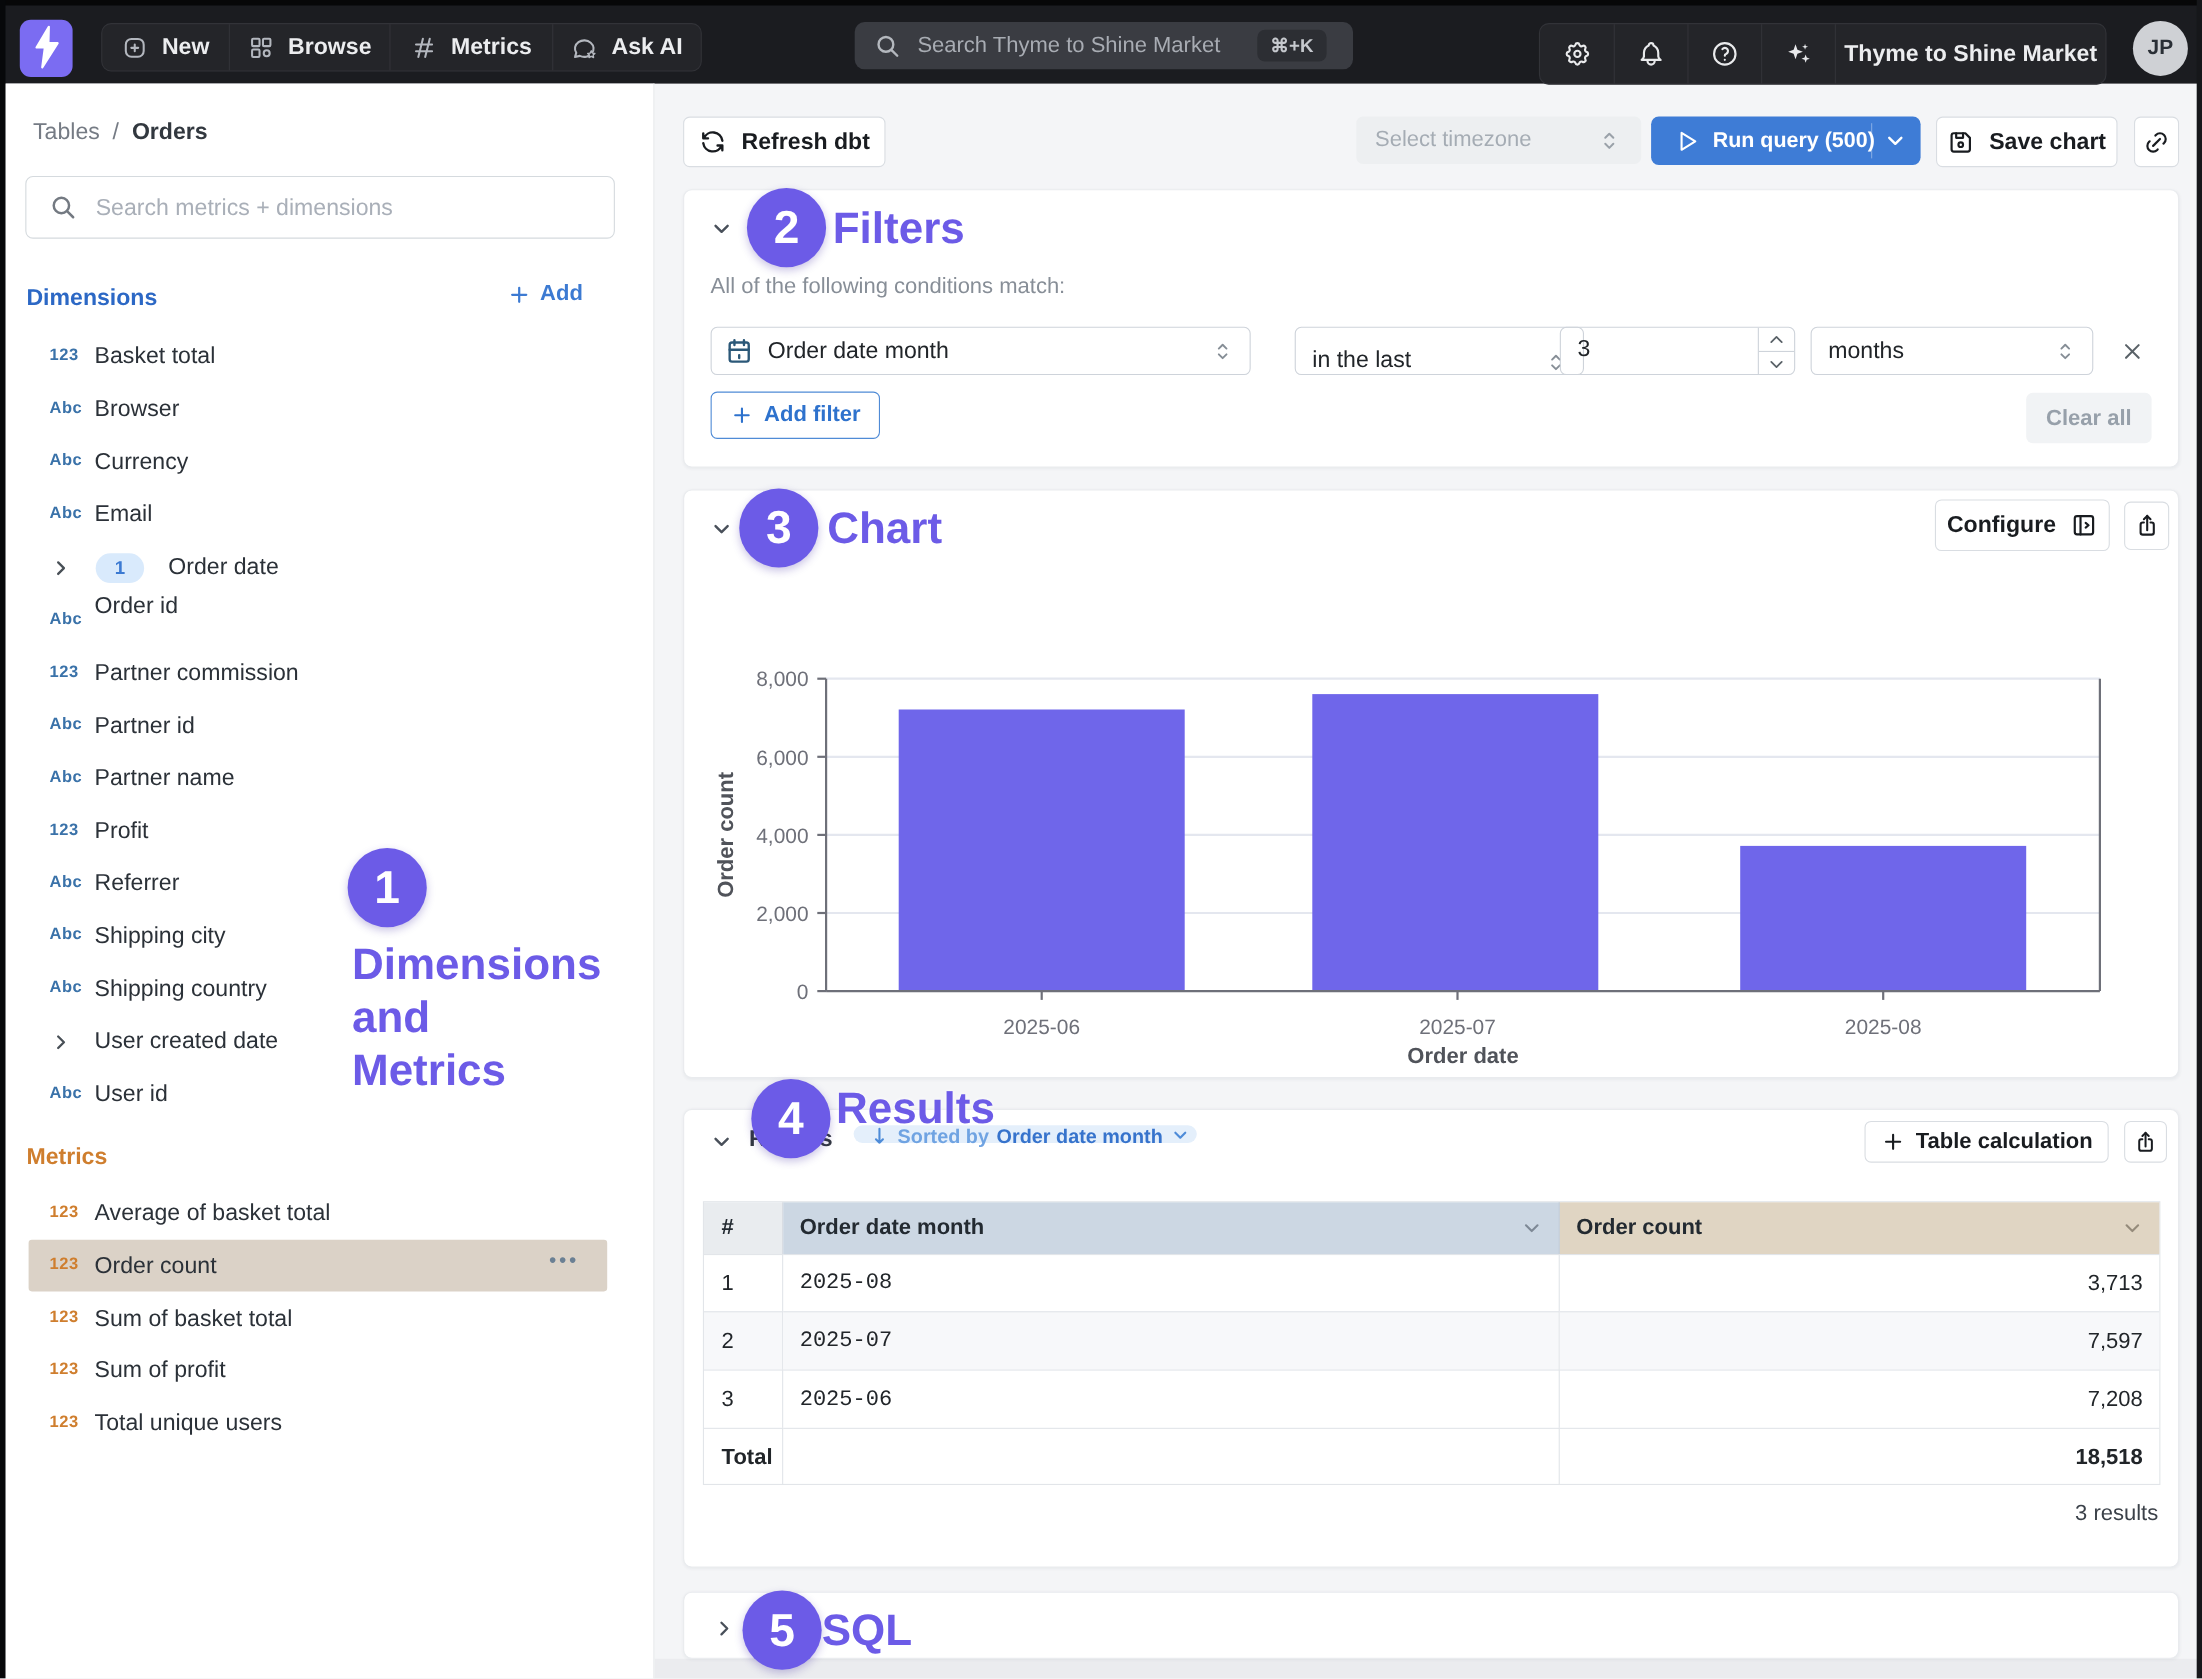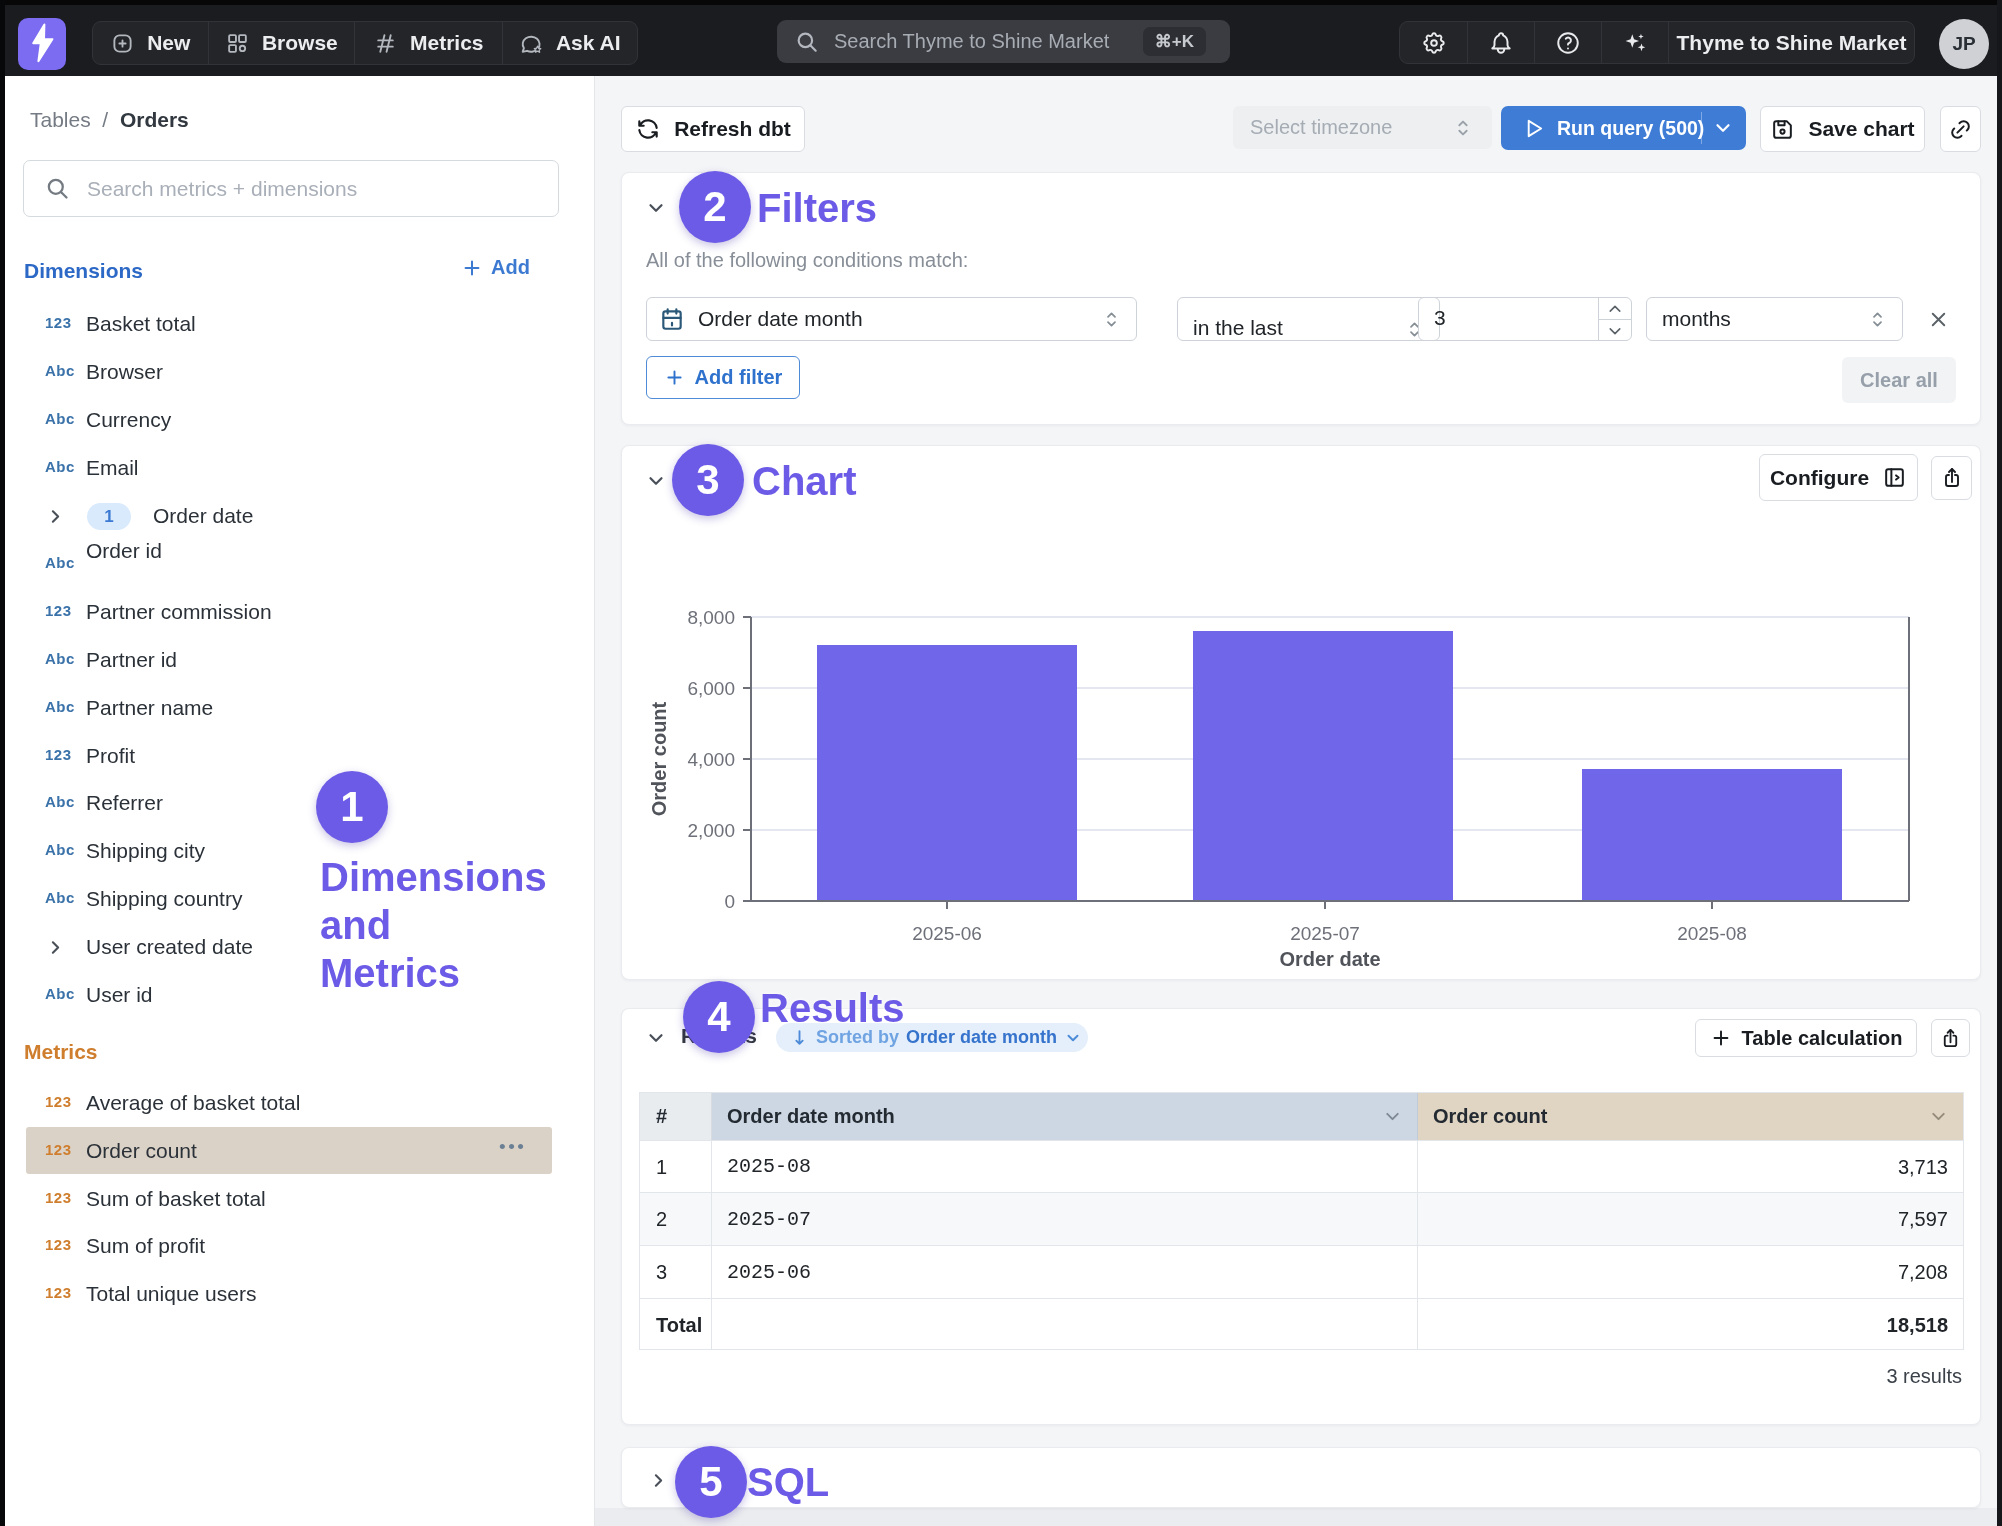--- a/index.html
+++ b/index.html
@@ -77,21 +77,21 @@
 
   <div class="abs" style="left:777px; top:15px; width:453px; height:43px; background:#3a3c42; border-radius:9px; display:flex; align-items:center;">
     <svg style="margin-left:17px;" width="26" height="26" viewBox="0 0 24 24" fill="none" stroke="#b4b8be" stroke-width="2" stroke-linecap="round">
         <circle cx="10.5" cy="10.5" r="6.2"></circle>
         <path d="M15.5 15.5l4.5 4.5"></path>
       </svg>
     <span style="margin-left:14px; color:#a8acb3; font-size:20px;">Search Thyme to Shine Market</span>
     <span style="position:absolute; right:24px; top:7px; background:#2c2e33; border-radius:7px; padding:4px 12px; color:#c6c9ce; font-size:17px; font-weight:600;">⌘+K</span>
   </div>
 
-  <div class="navgroup" style="left:1399px; top:16px; width:516px; height:43px;align-items:center;">
+  <div class="navgroup" style="left:1399px; top:16px; width:516px; height:56px;align-items:center;">
     <div class="navitem" style="width:68px; justify-content:center; padding:0;">
       <svg width="26" height="26" viewBox="0 0 24 24" fill="none" stroke="#e9eaec" stroke-width="1.8" stroke-linecap="round" stroke-linejoin="round">
           <path d="M10.325 4.317c.426 -1.756 2.924 -1.756 3.35 0a1.724 1.724 0 0 0 2.573 1.066c1.543 -.94 3.31 .826 2.37 2.37a1.724 1.724 0 0 0 1.065 2.572c1.756 .426 1.756 2.924 0 3.35a1.724 1.724 0 0 0 -1.066 2.573c.94 1.543 -.826 3.31 -2.37 2.37a1.724 1.724 0 0 0 -2.572 1.065c-.426 1.756 -2.924 1.756 -3.35 0a1.724 1.724 0 0 0 -2.573 -1.066c-1.543 .94 -3.31 -.826 -2.37 -2.37a1.724 1.724 0 0 0 -1.065 -2.572c-1.756 -.426 -1.756 -2.924 0 -3.35a1.724 1.724 0 0 0 1.066 -2.573c-.94 -1.543 .826 -3.31 2.37 -2.37c1 .608 2.296 .07 2.572 -1.065z"></path>
           <circle cx="12" cy="12" r="2.6"></circle>
         </svg>
     </div>
     <div class="navitem" style="width:67px; justify-content:center; padding:0;">
       <svg width="26" height="26" viewBox="0 0 24 24" fill="none" stroke="#e9eaec" stroke-width="1.8" stroke-linecap="round" stroke-linejoin="round">
           <path d="M10 5a2 2 0 1 1 4 0a7 7 0 0 1 4 6v3a4 4 0 0 0 2 3h-16a4 4 0 0 0 2 -3v-3a7 7 0 0 1 4 -6 M9 17v1a3 3 0 0 0 6 0v-1"></path>
         </svg>
@@ -336,21 +336,21 @@
       <text x="708" y="520" text-anchor="middle" font-size="20" font-weight="bold" fill="#50535a">Order date</text>
     </svg>
   </div>
 
   <div class="card" style="top:1008px; height:417px;">
     <svg class="chev" style="left:23px; top:18px;" width="22" height="22" viewBox="0 0 24 24" fill="none" stroke="currentColor" stroke-width="2.4" stroke-linecap="round" stroke-linejoin="round">
         <path d="M6 9l6 6l6 -6"></path>
       </svg>
     <div class="abs" style="left:59px; top:15px; font-size:21px; font-weight:700; color:#32383f;">Results</div>
 
-    <div class="abs" style="left:154px; top:14px; width:312px; height:29px; background:#e4effb; border-radius:15px; display:flex; align-items:center; color:#6fa3e2;">
+    <div class="abs" style="left:154px; top:14px; width:312px; height:16px; background:#e4effb; border-radius:15px; display:flex; color:#6fa3e2;">
       <svg style="margin-left:14px;" width="19" height="19" viewBox="0 0 24 24" fill="none" stroke="#4d8bd8" stroke-width="2.4" stroke-linecap="round" stroke-linejoin="round">
           <path d="M12 4v16 M16 16l-4 4l-4 -4"></path>
         </svg>
       <span style="margin-left:7px; font-size:18px; font-weight:600;">Sorted by</span>
       <span style="margin-left:7px; font-size:18px; font-weight:700; color:#3673cc;">Order date month</span>
       <svg style="margin-left:7px;" width="18" height="18" viewBox="0 0 24 24" fill="none" stroke="#4d8bd8" stroke-width="2.6" stroke-linecap="round" stroke-linejoin="round">
           <path d="M6 9l6 6l6 -6"></path>
         </svg>
     </div>
     <div class="btn" style="left:1073px; top:10px; width:222px; height:38px; gap:10px; font-size:20px;">

